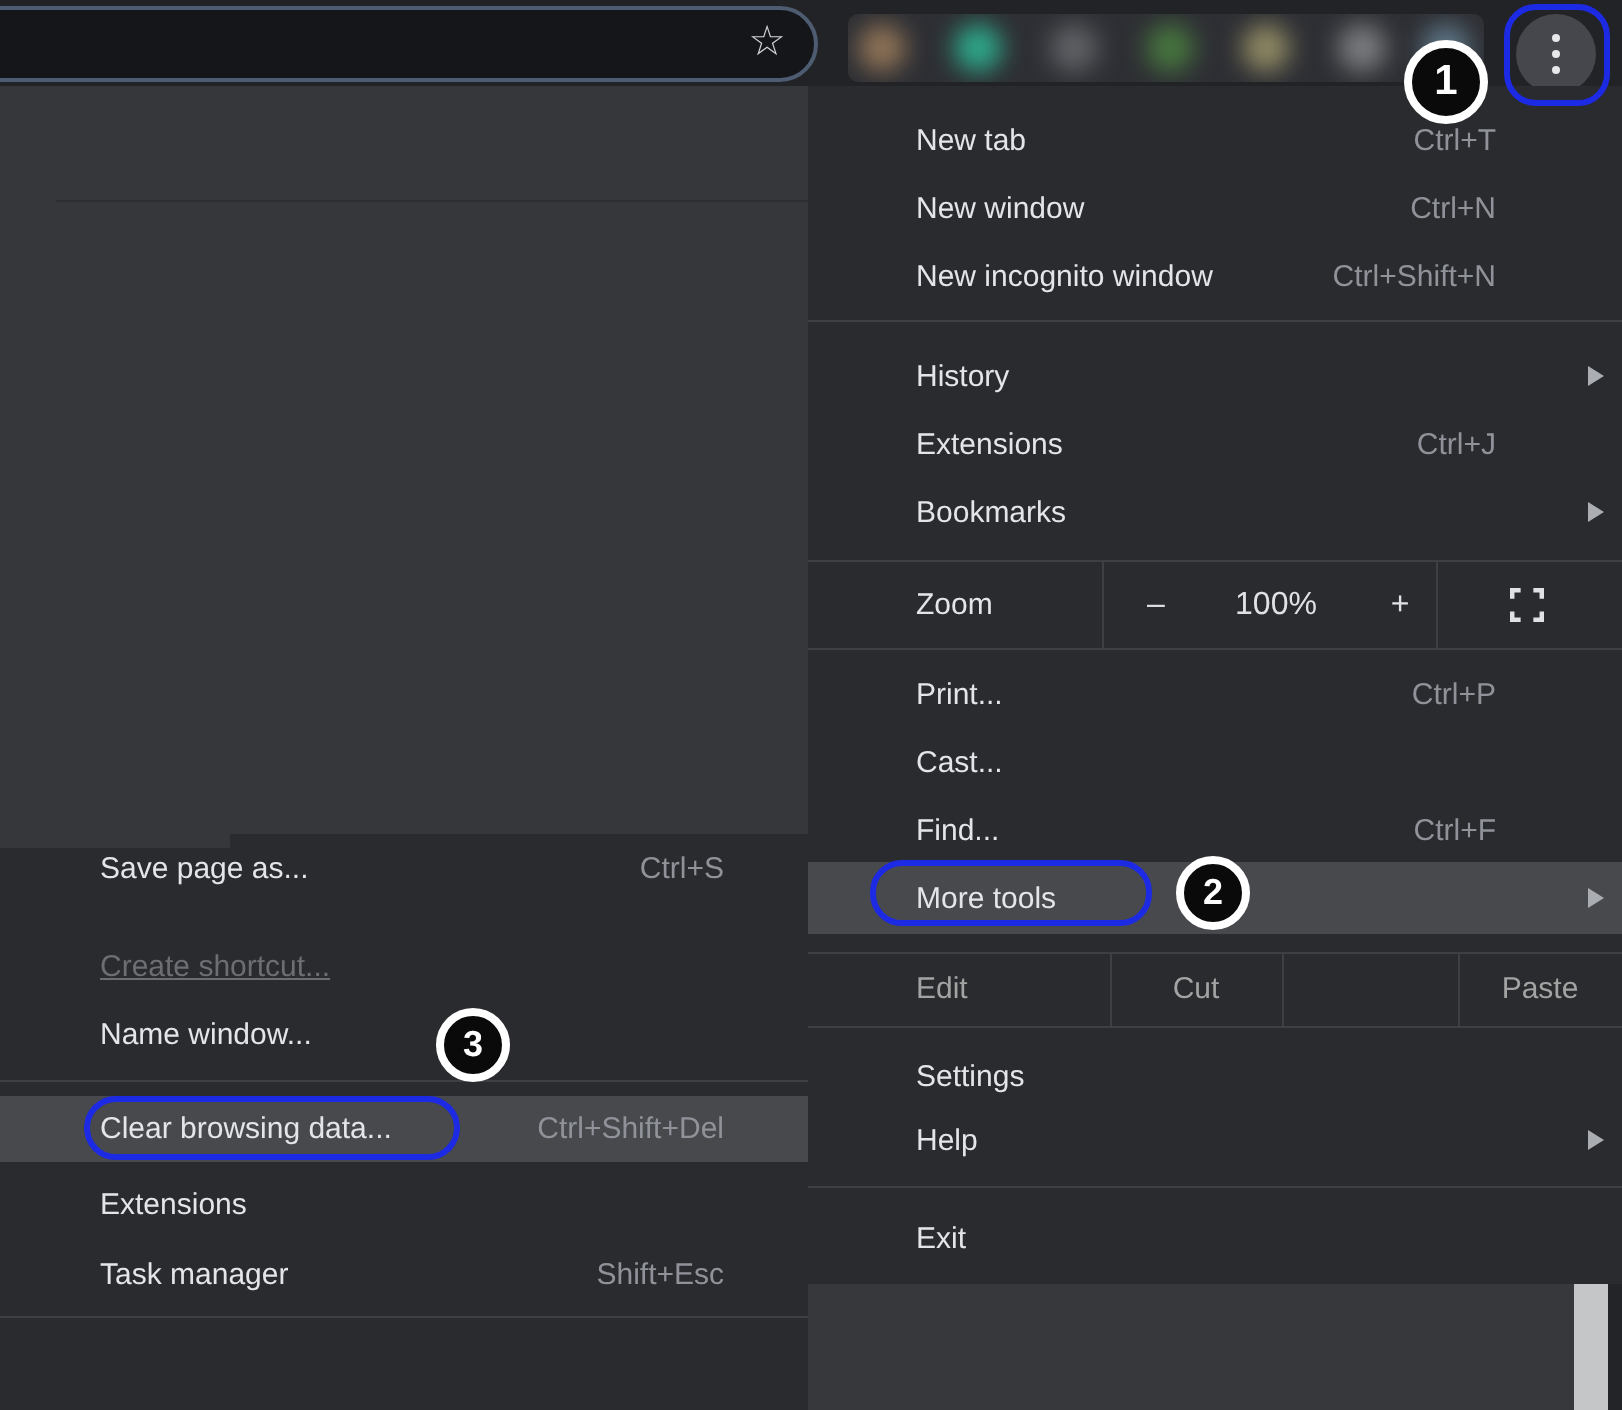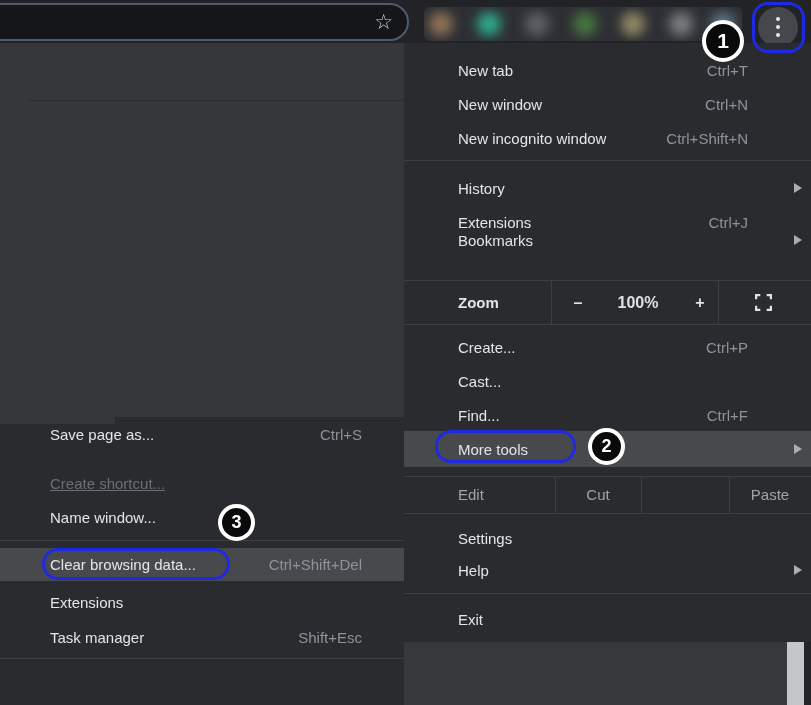--- a/index.html
+++ b/index.html
@@ -48,21 +48,21 @@
   .mi .sc{margin-left:auto;color:#8f9399;}
   .mi.disabled{color:#6b6e73;text-decoration:underline;}
   .mi.hov{background:#48494d;height:36px;}
   .sep{position:absolute;left:0;width:100%;height:1px;background:#3e3f43;}
   .arrow{position:absolute;right:9px;top:50%;transform:translateY(-50%);
     width:0;height:0;border-left:8px solid #aaadb2;
     border-top:5px solid transparent;border-bottom:5px solid transparent;}
   .vdiv{position:absolute;width:1px;background:#3e3f43;}
 
   
-  .zoom-row{position:absolute;left:0;top:238px;width:100%;height:43px;font-weight:bold;}
+  .zoom-row{position:absolute;left:0;top:238px;width:100%;height:43px;}
   .zoom-label{position:absolute;left:54px;top:0;height:43px;line-height:43px;
     font-size:15px;color:#e3e5e8;}
   .zctl{position:absolute;top:0;height:43px;line-height:43px;font-size:16px;
     color:#dfe1e4;text-align:center;}
   .fsicon{position:absolute;left:351px;top:13px;width:17px;height:17px;}
 
   
   .edit-row{position:absolute;left:0;top:434px;width:100%;height:36px;}
   .ecell{position:absolute;top:0;height:36px;line-height:36px;font-size:15px;
     color:#a3a3a3;text-align:center;}
@@ -118,21 +118,21 @@
   <div class="sep" style="top:117px"></div>
 
   <div class="mi" style="top:128px">
     <span>History</span>
     <span class="arrow"></span>
   </div>
   <div class="mi" style="top:162px">
     <span>Extensions</span>
     <span class="sc">Ctrl+J</span>
   </div>
-  <div class="mi" style="top:180px">
+  <div class="mi" style="top:196px">
     <span>Bookmarks</span>
     <span class="arrow"></span>
   </div>
 
   <div class="sep" style="top:237px"></div>
 
   <div class="zoom-row">
     <span class="zoom-label">Zoom</span>
     <div class="vdiv" style="left:147px;top:0;height:43px"></div>
     <span class="zctl" style="left:166px;width:16px">–</span>
@@ -140,21 +140,21 @@
     <span class="zctl" style="left:288px;width:16px">+</span>
     <div class="vdiv" style="left:314px;top:0;height:43px"></div>
     <svg class="fsicon" viewBox="0 0 16 16">
       <path d="M1 5 V1 H5 M11 1 H15 V5 M15 11 V15 H11 M5 15 H1 V11" fill="none" stroke="#dfe1e4" stroke-width="2.2"></path>
     </svg>
   </div>
 
   <div class="sep" style="top:281px"></div>
 
   <div class="mi" style="top:287px">
-    <span>Create...</span>
+    <span>Print...</span>
     <span class="sc">Ctrl+P</span>
   </div>
   <div class="mi" style="top:321px">
     <span>Cast...</span>
   </div>
   <div class="mi" style="top:355px">
     <span>Find...</span>
     <span class="sc">Ctrl+F</span>
   </div>
   <div class="mi hov" style="top:388px">

